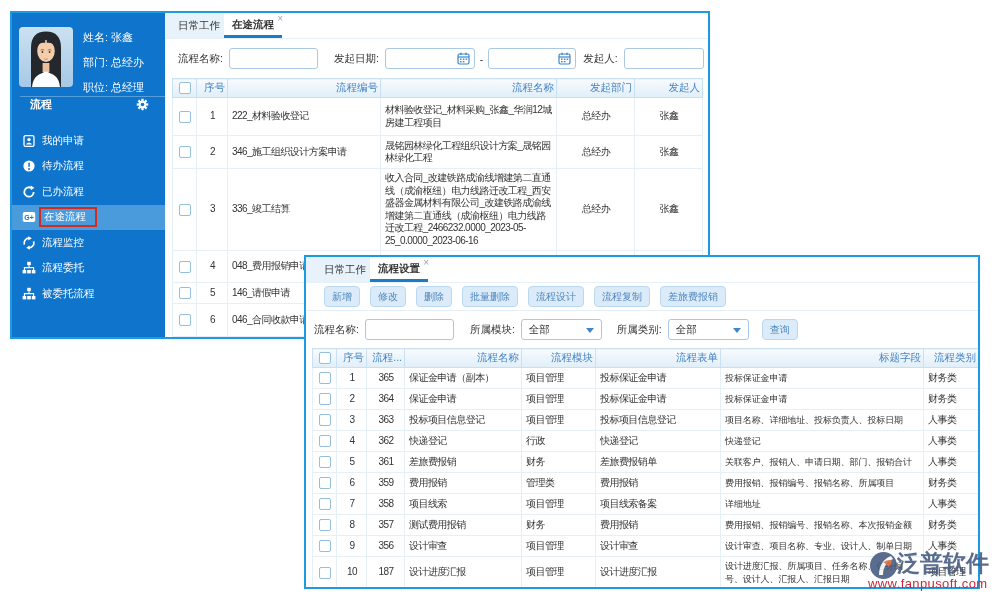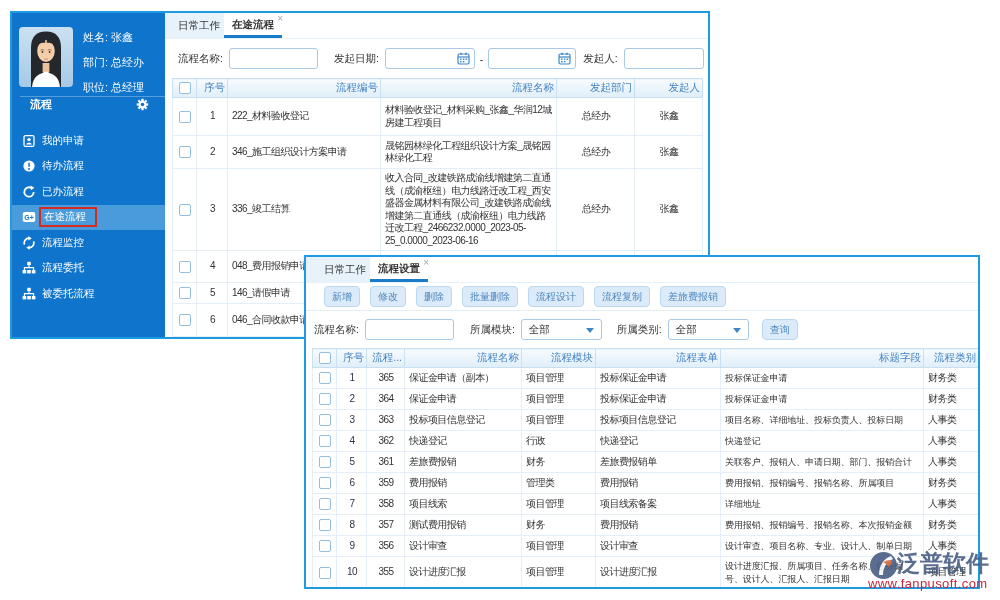--- a/index.html
+++ b/index.html
@@ -509,21 +509,21 @@
             <td>项目管理</td>
             <td>设计审查</td>
             <td class="title-field">设计审查、项目名称、专业、设计人、制单日期</td>
             <td>人事类</td>
           </tr>
           <tr style="height: 28px;">
             <td class="c">
               <div class="cb"></div>
             </td>
             <td class="c">10</td>
-            <td class="c">355</td>
+            <td class="c">187</td>
             <td>设计进度汇报</td>
             <td>项目管理</td>
             <td>设计进度汇报</td>
             <td class="title-field">设计进度汇报、所属项目、任务名称、任务编号、设计人、汇报人、汇报日期</td>
             <td>项目管理</td>
           </tr>
         </tbody>
     </table>
   </section>
 

